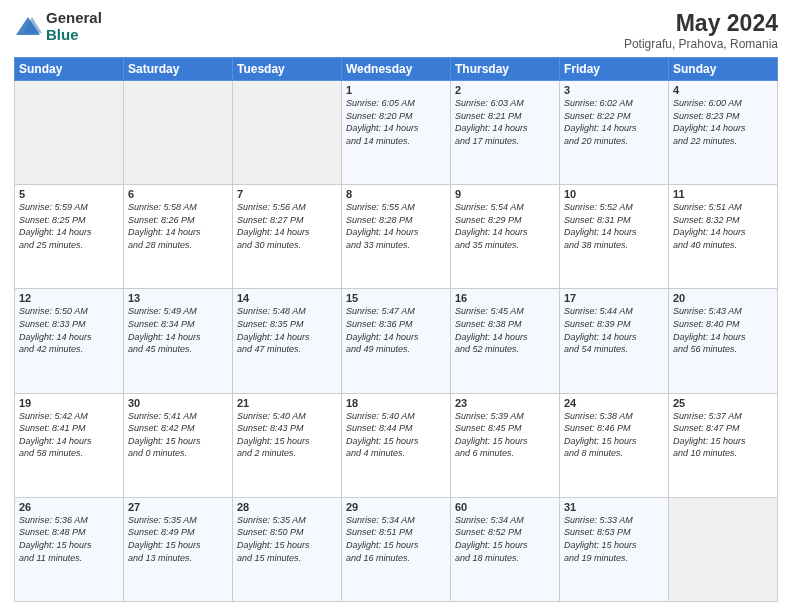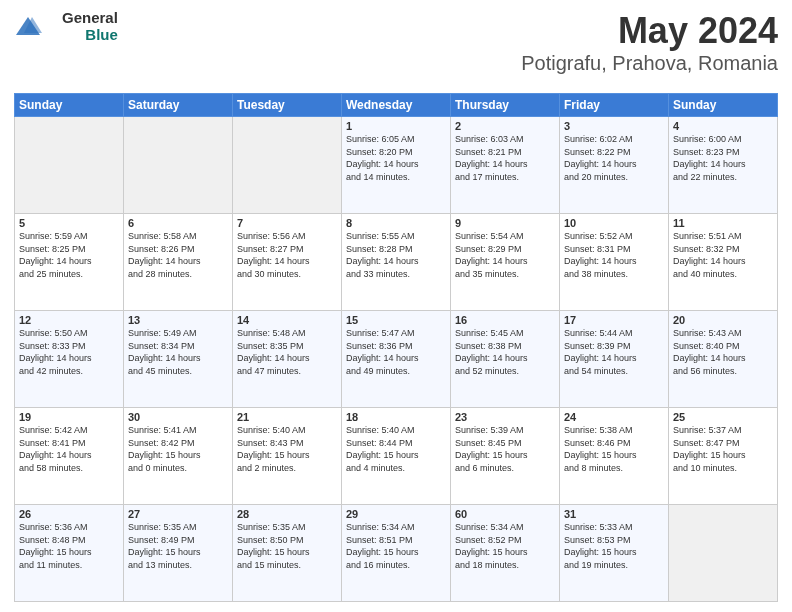--- a/index.html
+++ b/index.html
@@ -19,22 +19,21 @@
     }
     .header {
       display: flex;
       justify-content: space-between;
       align-items: flex-start;
       margin-bottom: 6px;
     }
     .logo {
       display: flex;
       align-items: center;
-      gap: 20px;
-      text-align: right;
+      gap: 4px;
     }
     .logo-text {
       display: flex;
       flex-direction: column;
       line-height: 1.1;
     }
     .logo-general {
       font-size: 15px;
       font-weight: bold;
       color: #333;
@@ -45,35 +44,34 @@
       color: #0f766e;
     }
     .logo-icon {
       width: 28px;
       height: 28px;
     }
     .title-block {
       text-align: right;
     }
     .title-month {
-      font-size: 36px;
+      font-size: 23px;
       font-weight: bold;
       color: #333;
     }
     .title-location {
-      font-size: 20px;
+      font-size: 12px;
       color: #555;
     }
     .calendar {
       flex: 1;
       border: 1px solid #ccc;
       border-collapse: collapse;
       width: 100%;
       table-layout: fixed;
-      margin-top: 12px;
     }
     .calendar th {
       background: #3a7bd5;
       color: #fff;
       font-size: 12px;
       font-weight: bold;
       padding: 4px 4px;
       text-align: left;
       border: 1px solid #5590de;
     }
@@ -102,20 +100,21 @@
       font-size: 11px;
       font-weight: bold;
       color: #333;
       display: block;
       margin-bottom: 1px;
     }
     .day-info {
       font-size: 9px;
       color: #333;
       line-height: 1.4;
+      font-style: italic;
     }
   </style>
 </head>
 <body>
 
 <div class="page">
   <div class="header">
     <div class="logo">
       <svg class="logo-icon" viewBox="0 0 28 28">
         <polygon points="14,4 26,22 2,22" fill="#2a6ebb" opacity="0.85"></polygon>

